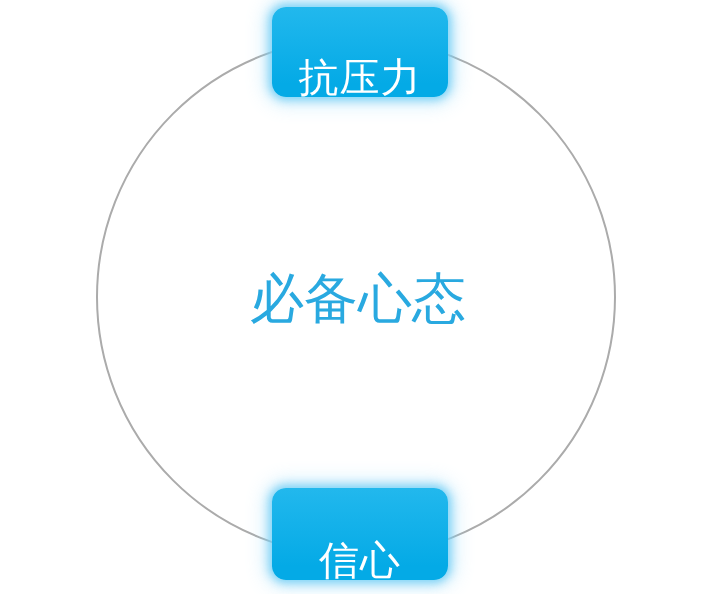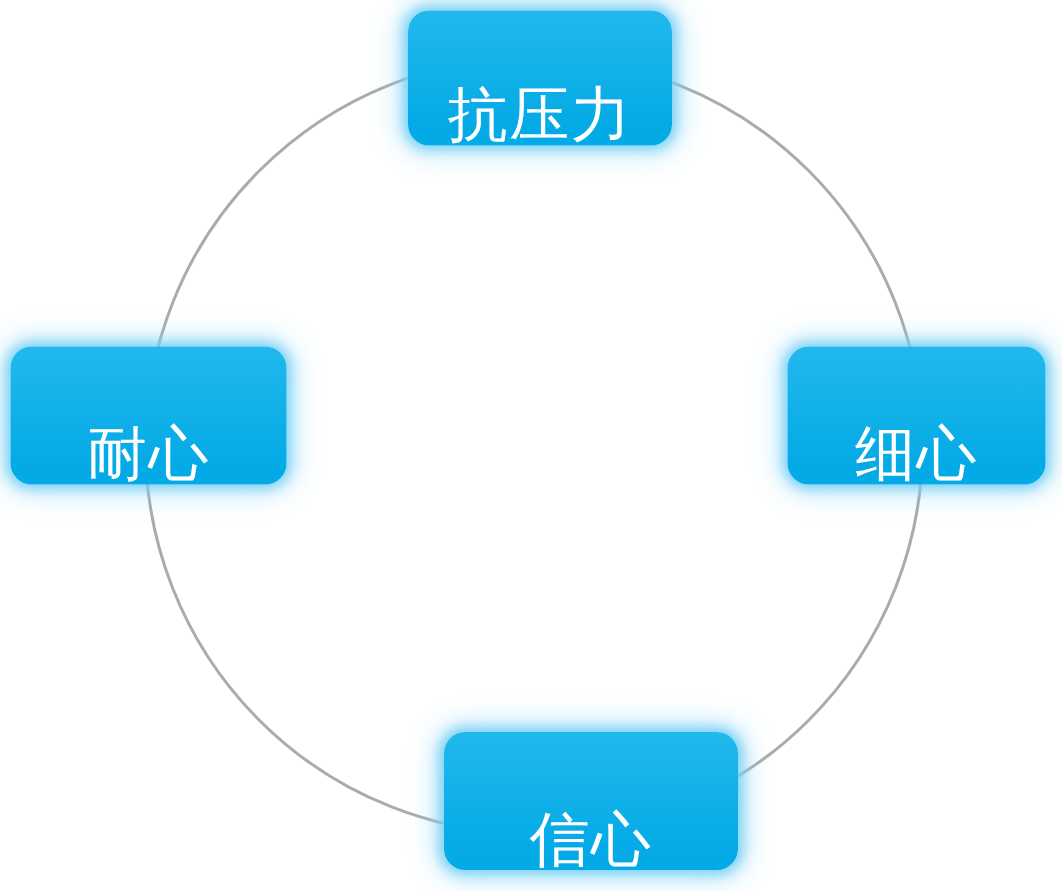--- a/index.html
+++ b/index.html
@@ -38,21 +38,21 @@
       0 0 8px 3px rgba(110, 205, 245, 0.85),
       0 0 18px 7px rgba(140, 215, 248, 0.45);
     color: var(--node-text, #ffffff);
     font-size: 40px;
     line-height: 1;
     letter-spacing: 1px;
     user-select: none;
   }
   .node-top    { left: 272px; top: 7px;   width: 176px; height: 90px; }
   .node-right  { left: 525px; top: 231px; width: 172px; height: 92px; }
-  .node-bottom { left: 272px; top: 488px; width: 196px; height: 92px; margin-left: 24px; }
+  .node-bottom { left: 272px; top: 488px; width: 176px; height: 92px; }
   .node-left   { left: 7px;   top: 231px; width: 184px; height: 92px; }
   .center-title {
     position: absolute;
     left: 358px;
     top: 299px;
     transform: translate(-50%, -50%);
     color: var(--center-text, #29a9e0);
     font-size: 54px;
     line-height: 1;
     white-space: nowrap;
@@ -63,26 +63,21 @@
 <body>
 
 <div class="canvas">
 
   <div class="circle-outline"></div>
 
   <div class="node node-top">
     <span>抗压力</span>
   </div>
 
-  <div class="node node-right">
-    <span>细心</span>
-  </div>
 
   <div class="node node-bottom">
     <span>信心</span>
   </div>
 
-  <div class="node node-left">
-    <span>耐心</span>
-  </div>
 
+  <div class="center-title">必备心态</div>
 
 </div>
 
 </body></html>

